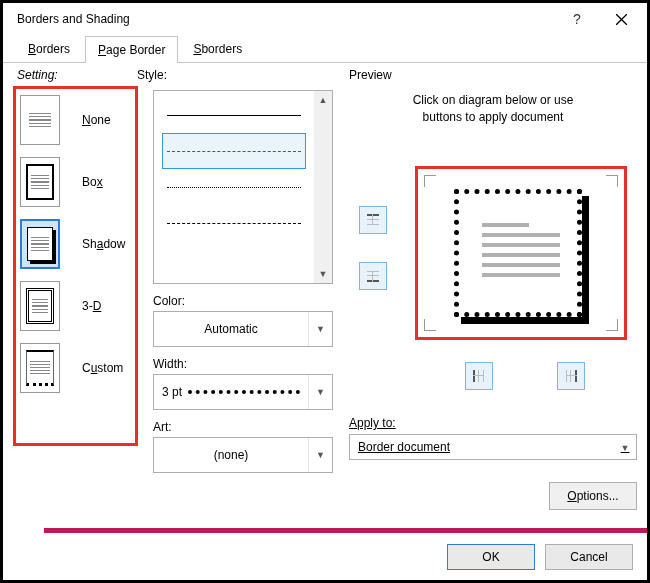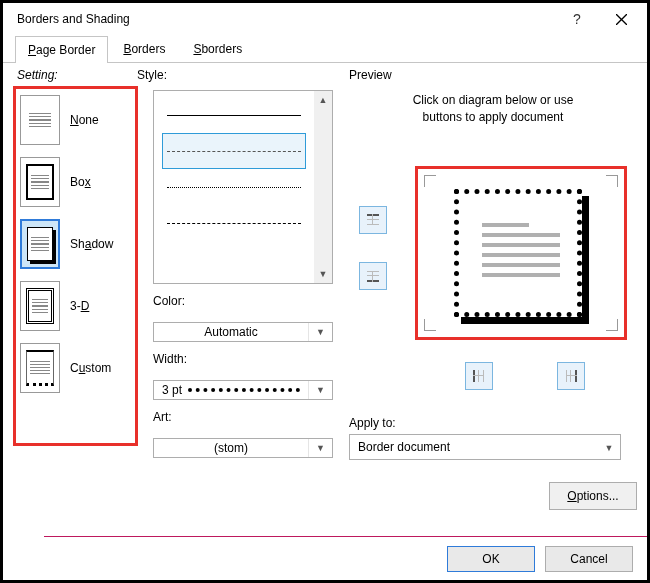--- a/index.html
+++ b/index.html
@@ -8,21 +8,21 @@
   .titlebar { height: 32px; display: flex; align-items: center; padding: 0 4px 0 14px; }
   .title-text { flex: 1; }
   .title-btn { width: 44px; height: 30px; display: flex; align-items: center; justify-content: center; font-size: 14px; color: #333; }
   .title-btn.close svg { width: 11px; height: 11px; }
   .tabstrip { height: 28px; padding-left: 12px; display: flex; border-bottom: 1px solid #c5c5c5; }
   .tab { padding: 6px 12px 5px; border: 1px solid transparent; border-bottom: none; margin-right: 2px; }
   .tab.active { border-color: #c5c5c5; background: #fff; position: relative; top: 1px; }
   .tab u { text-decoration: underline; }
   .body { position: absolute; top: 65px; left: 10px; right: 10px; bottom: 52px; }
   .col-settings { position: absolute; left: 0; top: 18px; width: 125px; height: 360px; border: 3px solid #e8302a; }
-  .setting-item { display: flex; align-items: center; gap: 10px; padding: 6px 4px; }
+  .setting-item { display: flex; align-items: center; gap: 22px; padding: 6px 4px; }
   .setting-thumb { width: 40px; height: 50px; border: 1px solid #999; background: #fff; display: flex; align-items: center; justify-content: center; position: relative; }
   .setting-thumb.selected { border: 2px solid #2f7bd9; background: #cde6f7; }
   .thumb-page { width: 28px; height: 36px; background: #fff; border: 1px solid #666; display: flex; flex-direction: column; justify-content: center; gap: 2px; padding: 3px; }
   .thumb-page.no-border { border: none; }
   .thumb-page .l { height: 1.2px; background: #888; }
   .thumb-page.box { border: 2px solid #000; }
   .thumb-page.shadow { border: 1.5px solid #000; box-shadow: 3px 3px 0 #000; width: 26px; height: 34px; }
   .thumb-page.threed { border: 3px double #000; }
   .thumb-page.custom { border-top: 2px solid #000; border-bottom: 3px dotted #000; }
   .col-style { position: absolute; left: 140px; top: 18px; width: 180px; }
@@ -30,21 +30,21 @@
   .style-scroll { position: absolute; right: 0; top: 0; bottom: 0; width: 18px; background: #f0f0f0; display: flex; flex-direction: column; justify-content: space-between; }
   .scroll-btn { height: 18px; display: flex; align-items: center; justify-content: center; color: #555; font-size: 9px; }
   .style-items { position: absolute; left: 0; right: 18px; top: 0; bottom: 0; padding: 6px 8px; }
   .style-item { height: 36px; display: flex; align-items: center; border: 1px solid transparent; padding: 0 4px; }
   .style-item.selected { border: 1px solid #2f9bd8; background: #eaf4fb; }
   .line-solid { border-top: 1px solid #000; width: 100%; }
   .line-dash1 { border-top: 1px dashed #555; width: 100%; }
   .line-dot { border-top: 1.5px dotted #000; width: 100%; }
   .line-dash2 { border-top: 1px dashed #000; width: 100%; letter-spacing: 4px; }
   .field-label { margin-top: 10px; }
-  .combo { height: 20px; border: 1px solid #adadad; display: flex; align-items: center; background: #fff; margin-top: 14px; }
+  .combo { height: 36px; border: 1px solid #adadad; display: flex; align-items: center; background: #fff; margin-top: 3px; }
   .combo .txt { flex: 1; text-align: center; }
   .combo .arrow { width: 24px; height: 100%; display: flex; align-items: center; justify-content: center; border-left: 1px solid #e5e5e5; }
   .width-sample { flex: 1; display: flex; align-items: center; gap: 6px; padding: 0 8px; }
   .width-line { flex: 1; border-top: 4px dotted #000; }
   .col-prev { position: absolute; left: 336px; right: 0; top: 18px; bottom: 0; }
   .prev-hint { text-align: center; margin-top: 6px; line-height: 1.4; }
   .prev-stage { position: absolute; top: 80px; left: 66px; width: 212px; height: 174px; border: 3px solid #e8302a; }
   .prev-side-btns { position: absolute; left: 10px; top: 120px; display: flex; flex-direction: column; gap: 28px; }
   .prev-bot-btns { position: absolute; top: 276px; left: 116px; display: flex; gap: 64px; }
   .mini-btn { width: 28px; height: 28px; border: 1px solid #7bb6e0; background: #e8f2fb; display: flex; align-items: center; justify-content: center; }
@@ -56,25 +56,25 @@
   .corner.bl { bottom: 0; left: 0; border-right: none; border-top: none; }
   .corner.br { bottom: 0; right: 0; border-left: none; border-top: none; }
   .prev-page-wrap { position: absolute; top: 20px; left: 36px; width: 128px; height: 128px; }
   .prev-page-wrap .shadow-r { position: absolute; right: -7px; top: 7px; width: 9px; bottom: -7px; background: #000; }
   .prev-page-wrap .shadow-b { position: absolute; left: 7px; bottom: -7px; height: 9px; right: -7px; background: #000; }
   .dot-frame { position: absolute; inset: 0; background: #fff; }
   .dot-frame::before { content: ""; position: absolute; inset: 0; border: 5px dotted #000; }
   .page-lines { position: absolute; top: 34px; left: 28px; right: 22px; display: flex; flex-direction: column; gap: 6px; }
   .page-lines .pl { height: 4px; background: #b0b0b0; }
   .page-lines .pl.short { width: 60%; }
-  .apply-row { position: absolute; top: 330px; left: 0; right: 16px; }
+  .apply-row { position: absolute; top: 330px; left: 0; right: 0; text-decoration: underline; }
   .apply-combo { height: 26px; border: 1px solid #adadad; display: flex; align-items: center; padding-left: 8px; margin-top: 4px; }
   .apply-combo .arrow { margin-left: auto; width: 22px; text-align: center; }
   .options-btn { position: absolute; right: 0; top: 396px; height: 28px; width: 88px; border: 1px solid #adadad; background: #f0f0f0; display: flex; align-items: center; justify-content: center; }
-  .footer { position: absolute; left: 0; right: 0; bottom: 0; height: 44px; border-top: 1px solid #be185d; display: flex; align-items: center; justify-content: flex-end; gap: 10px; padding-right: 14px; margin-left: 41px; }
+  .footer { position: absolute; left: 0; right: 0; bottom: 0; height: 52px; border-top: 5px solid #be185d; display: flex; align-items: center; justify-content: flex-end; gap: 10px; padding-right: 14px; margin-left: 41px; }
   .btn { width: 88px; height: 26px; border: 1px solid #adadad; background: #e9e9e9; display: flex; align-items: center; justify-content: center; }
   .btn.primary { border: 1px solid #2f7bd9; }
   .chev { font-size: 9px; color: #555; }
   .heading { position: absolute; top: 0; }
 </style>
 </head>
 <body>
 
 <div class="window">
 
@@ -83,22 +83,22 @@
     <div class="title-btn">?</div>
     <div class="title-btn close">
       <svg viewBox="0 0 10 10">
           <line x1="0" y1="0" x2="10" y2="10" stroke="#000" stroke-width="1.2"></line>
           <line x1="10" y1="0" x2="0" y2="10" stroke="#000" stroke-width="1.2"></line>
         </svg>
     </div>
   </div>
 
   <div class="tabstrip">
+    <div class="tab"><u>B</u><span>orders</span></div>
     <div class="tab active"><u>P</u><span>age Border</span></div>
-    <div class="tab"><u>B</u><span>orders</span></div>
     <div class="tab"><u>S</u><span>borders</span></div>
   </div>
 
   <div class="body">
 
     <div class="heading" style="left:4px;font-style:italic;">Setting:</div>
 
     <div class="col-settings">
       <div class="setting-item">
         <div class="setting-thumb">
@@ -199,21 +199,21 @@
           <span>3 pt</span>
           <div class="width-line"></div>
         </div>
         <span class="arrow">
             <span class="chev">▼</span>
           </span>
       </div>
 
       <div class="field-label">Art:</div>
       <div class="combo">
-        <span class="txt">(stom)</span>
+        <span class="txt">(none)</span>
         <span class="arrow">
             <span class="chev">▼</span>
           </span>
       </div>
     </div>
 
     <div class="heading" style="left:336px;">Preview</div>
     <div class="col-prev">
       <div class="prev-hint">
         <span>Click on diagram below or use</span><br>

